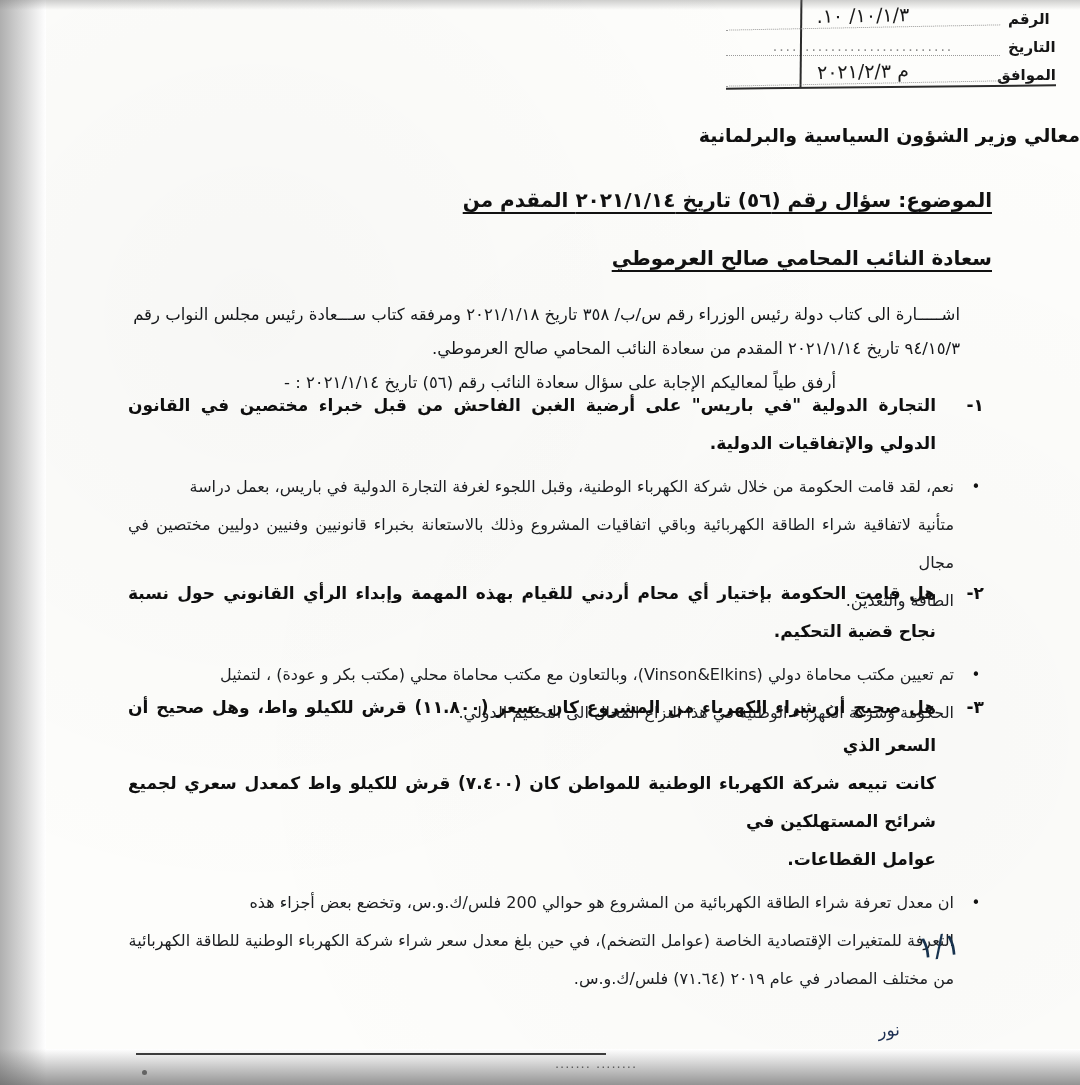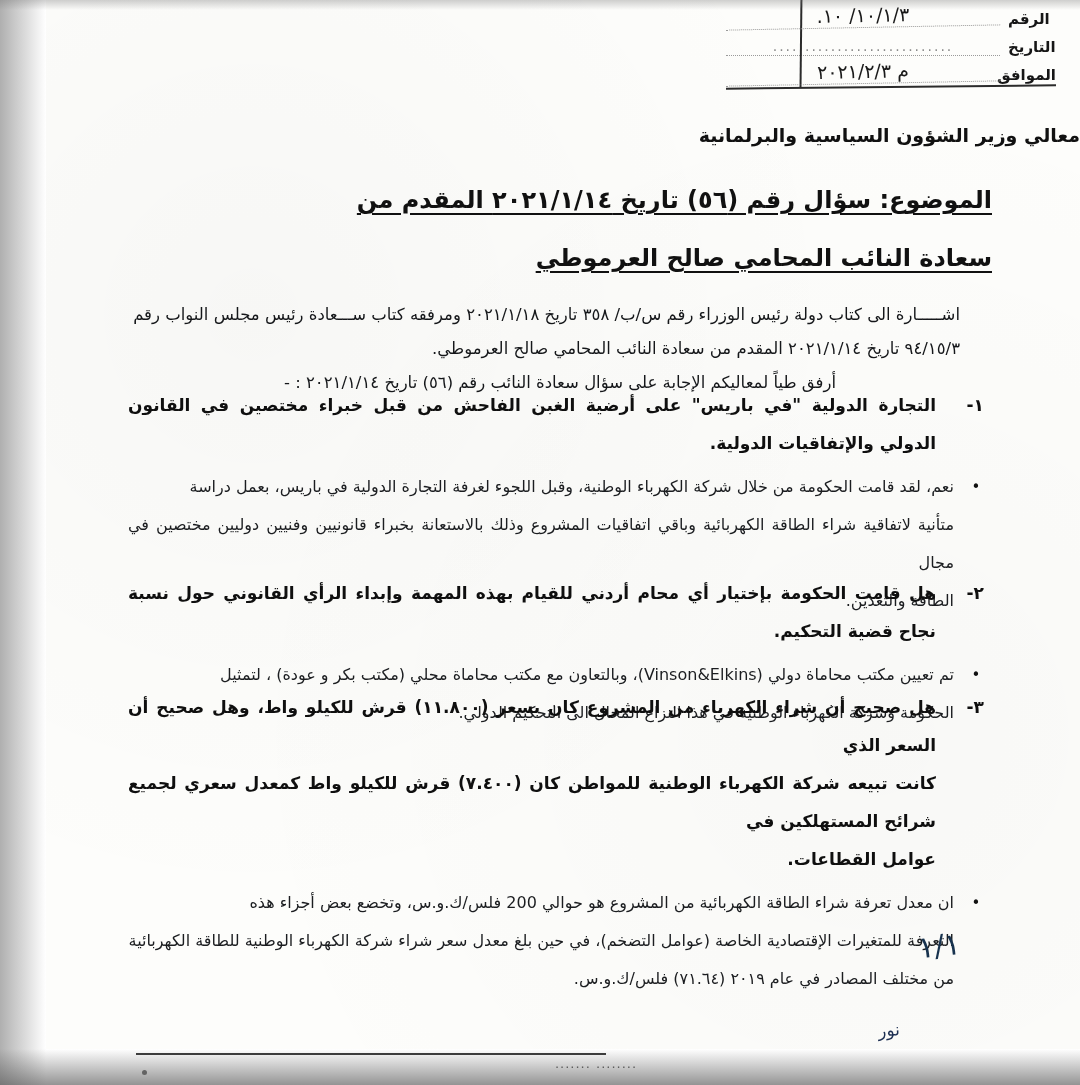--- a/index.html
+++ b/index.html
@@ -128,21 +128,21 @@
     letter-spacing: 0.2px;
   }
   .subject-block {
     position: absolute;
     top: 178px;
     right: 88px;
     width: 700px;
     direction: rtl;
   }
   .subject-line {
-    font-size: 24px;
+    font-size: 20px;
     font-weight: 700;
     color: #111;
     text-decoration: underline;
     text-underline-offset: 5px;
     line-height: 44px;
     white-space: nowrap;
   }
   .subject-line.second {
     margin-top: 14px;
   }

